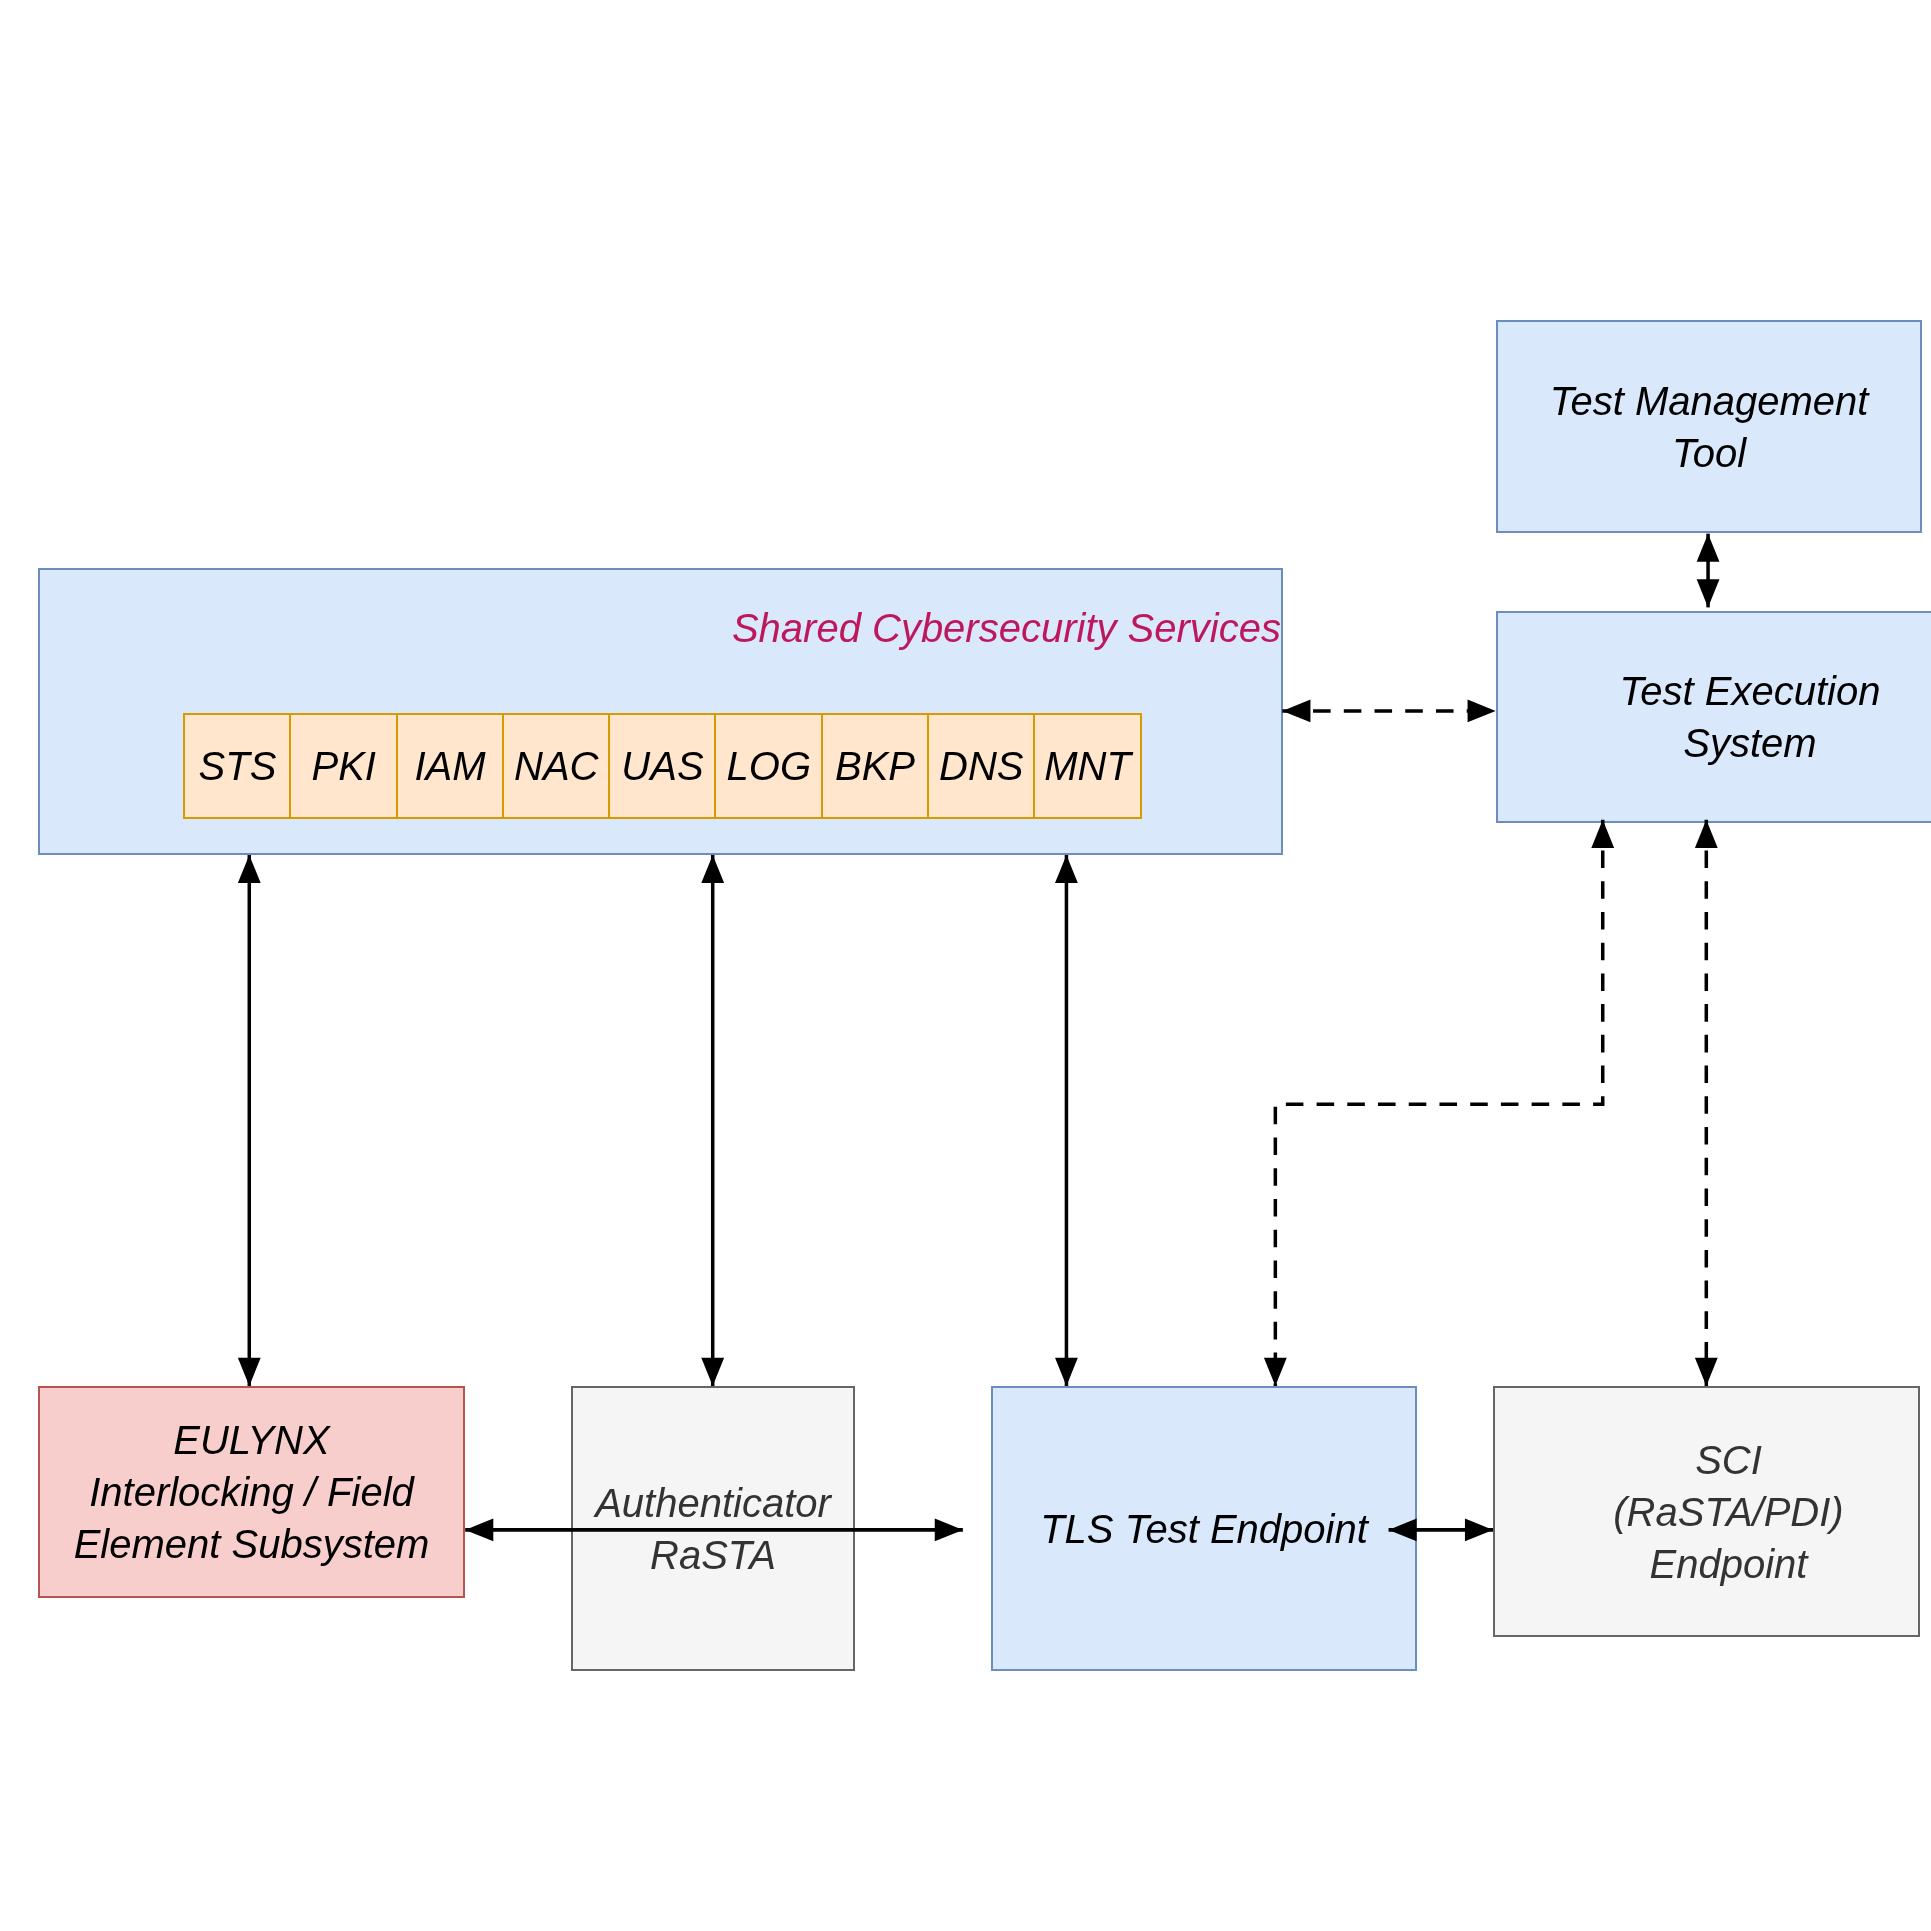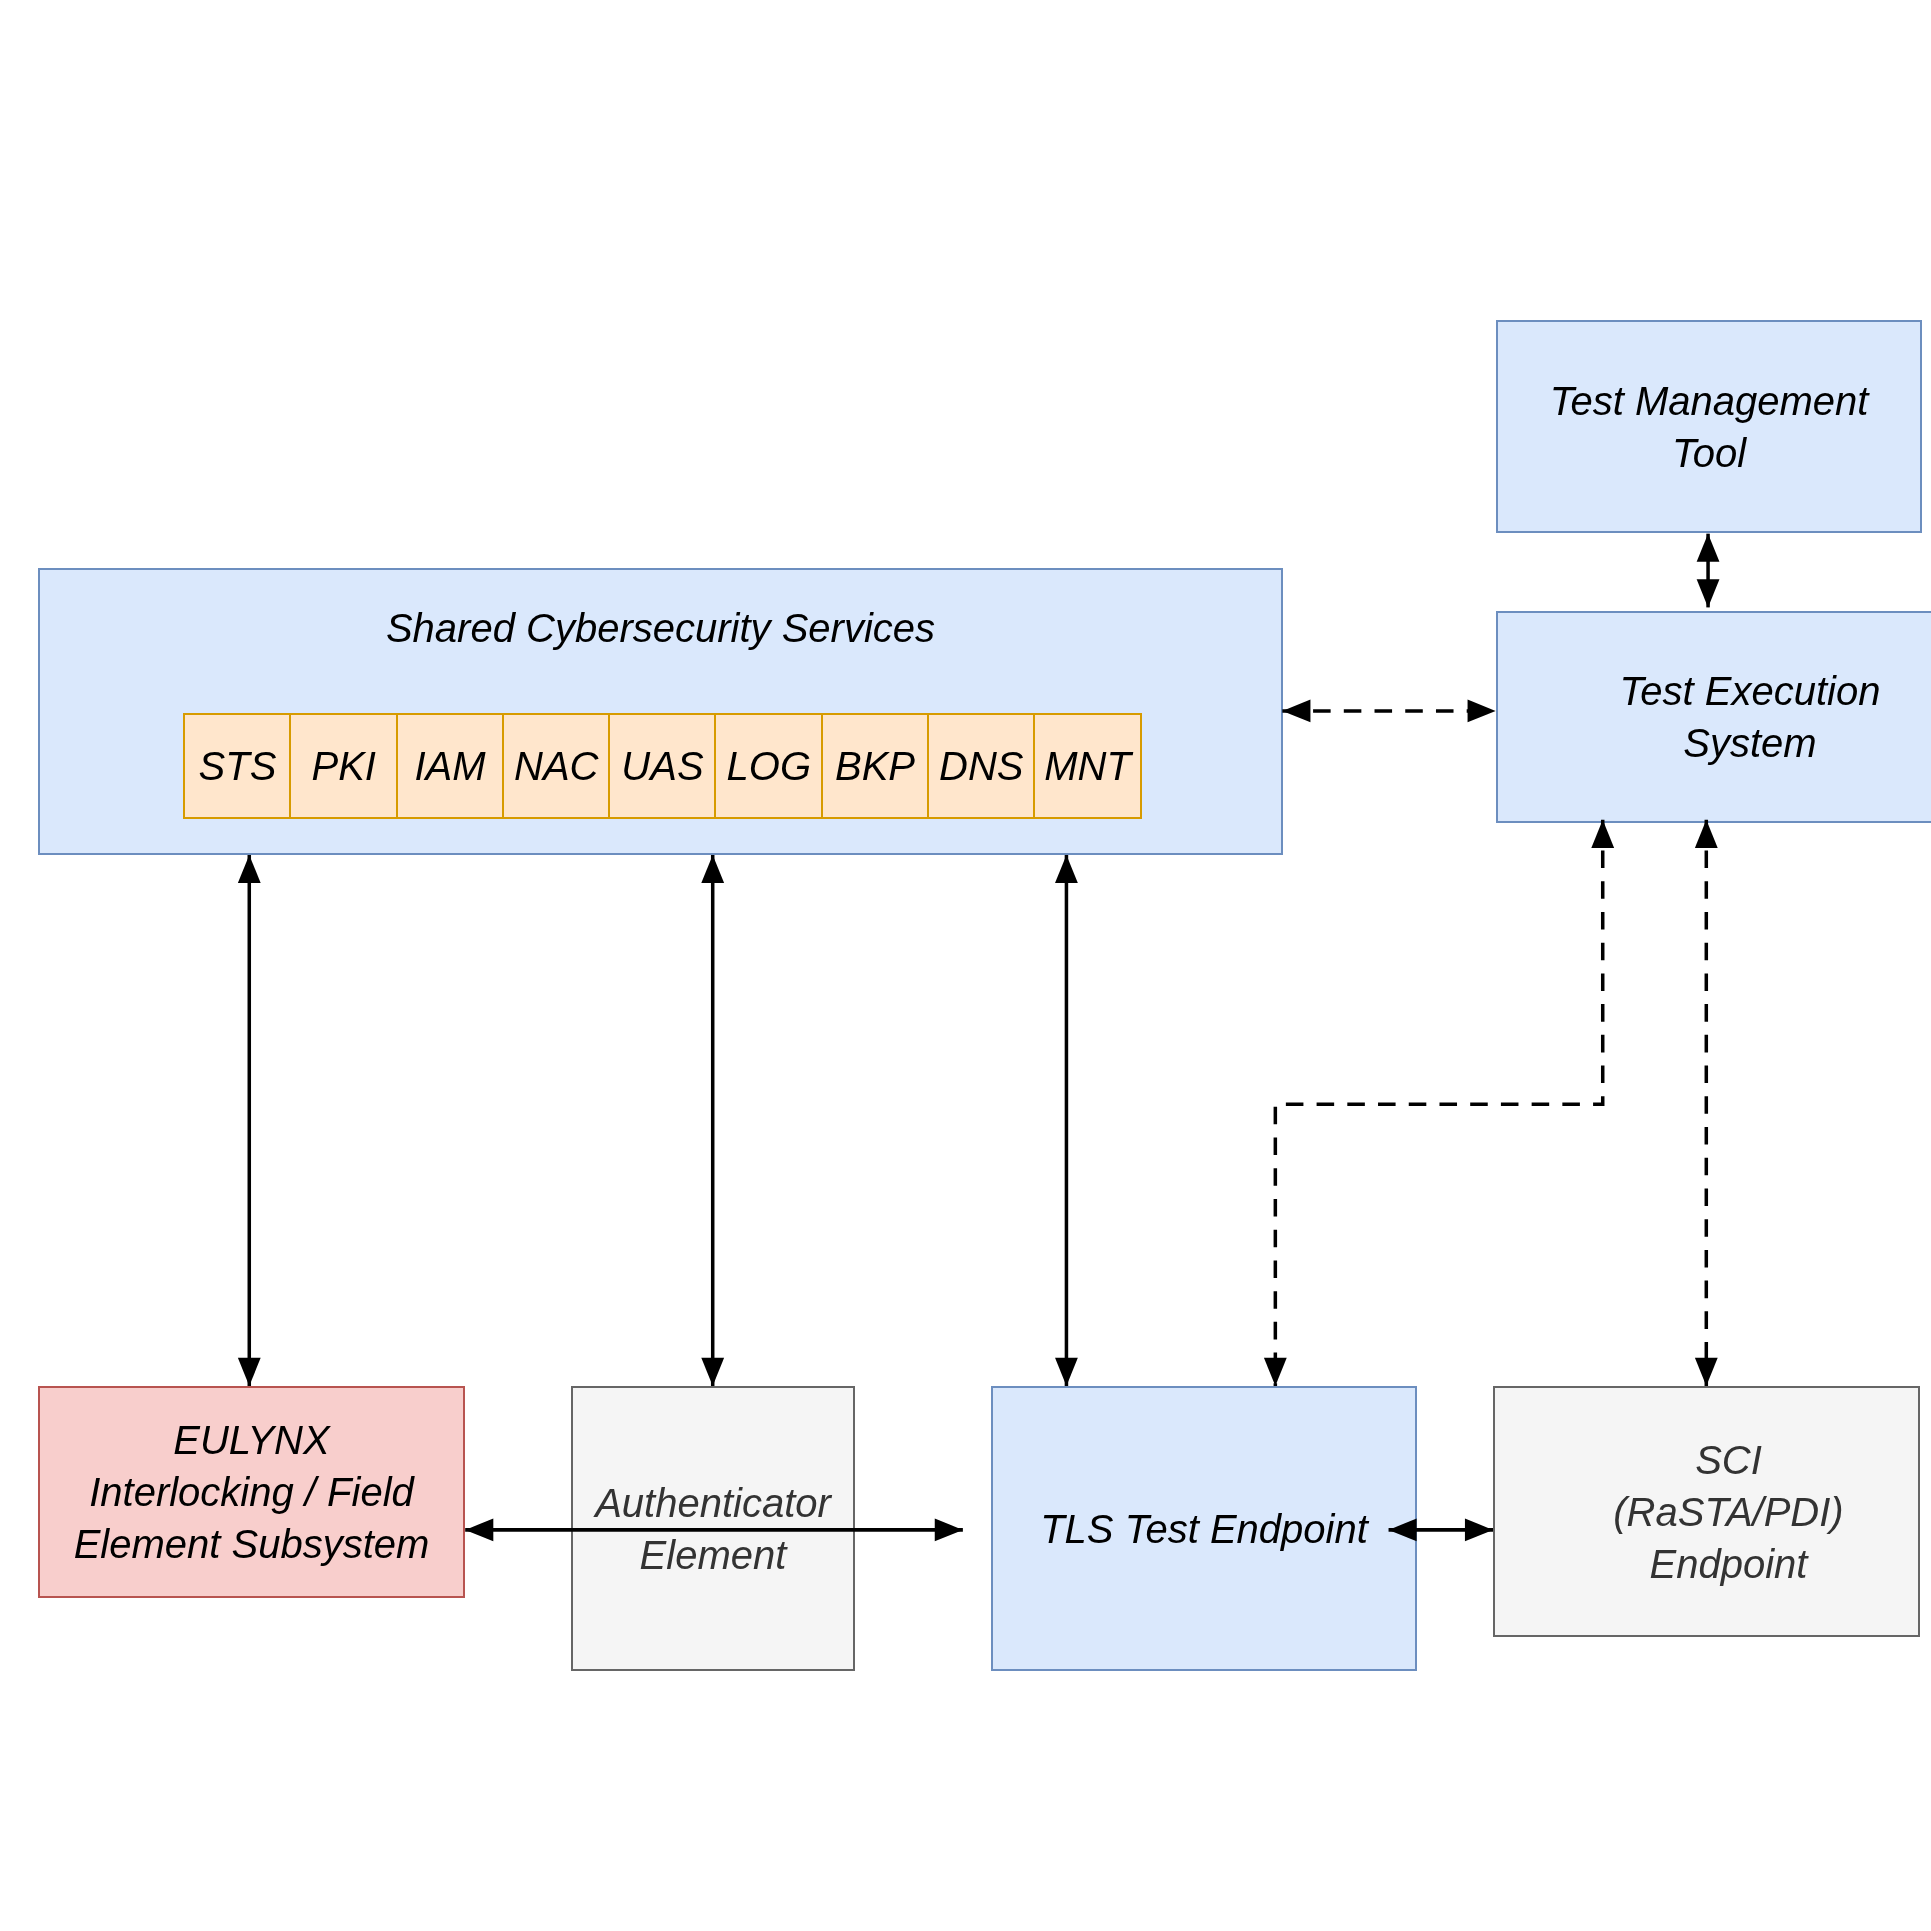--- a/index.html
+++ b/index.html
@@ -44,23 +44,23 @@
     color: var(--gray_text, #333333);
   }
   
   #scs {
     left: 38px; top: 568px; width: 1245px; height: 287px;
     display: block;
   }
   #scs .scs-title {
     margin-top: 32px;
     width: 100%;
-    text-align: center;
+    text-align: right;
     font-size: 40px;
-    color: #000000;
+    color: #be185d;
   }
   #scs .services-row {
     position: absolute;
     left: 143px; top: 143px;        
     width: 959px; height: 106px;
     display: flex;
     border-radius: 12px;
   }
   .service-cell {
     flex: 1 1 0;
@@ -146,21 +146,21 @@
 System</span>
   </div>
 
   <div class="node red" id="eulynx">
     <span class="label">EULYNX
 Interlocking / Field
 Element Subsystem</span>
   </div>
   <div class="node gray" id="auth">
     <span class="label">Authenticator
-Element</span>
+RaSTA</span>
   </div>
   <div class="node blue" id="tls">
     <span class="label">TLS Test Endpoint</span>
   </div>
   <div class="node gray" id="sci">
     <span class="label">SCI
 (RaSTA/PDI)
 Endpoint</span>
   </div>
 

